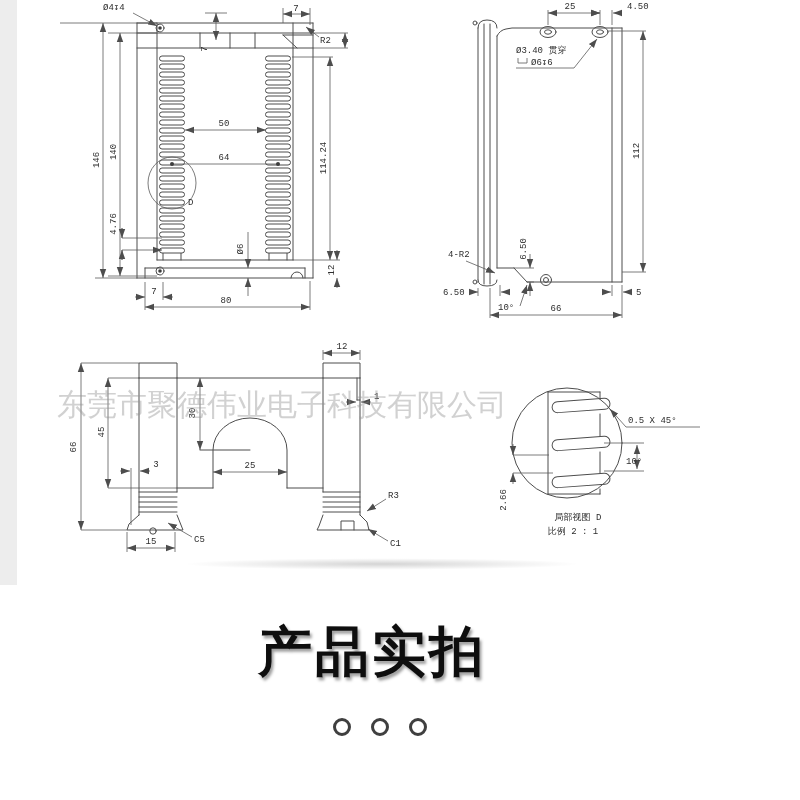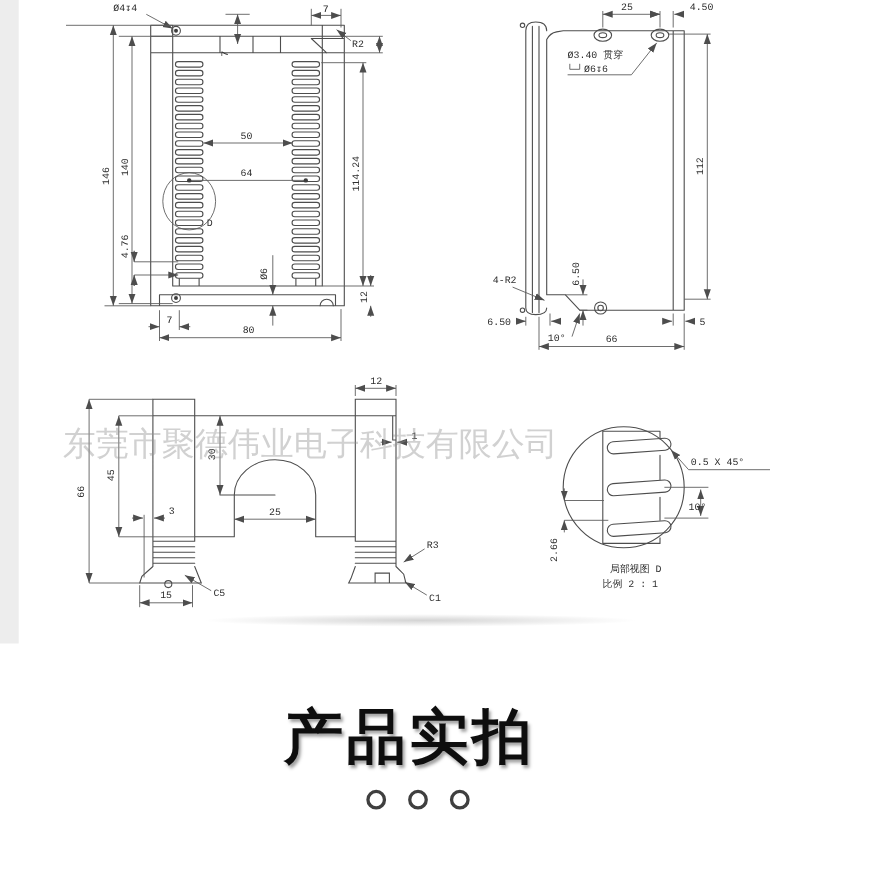--- a/index.html
+++ b/index.html
@@ -9,21 +9,21 @@
   svg{position:absolute;left:0;top:0;}
   svg text{font-family:"Liberation Mono","DejaVu Sans Mono",monospace;font-size:9px;fill:#2e2e2e;}
   .ln{stroke:#4d4d4d;stroke-width:1;fill:none;stroke-linecap:round;}
   .dim{stroke:#5a5a5a;stroke-width:0.8;fill:none;}
   .fin rect{stroke:#4d4d4d;stroke-width:1;fill:#ffffff;}
   .dot-fill{fill:#3d3d3d;}
   .watermark{position:absolute;left:57px;top:382px;font-size:30px;line-height:46px;
       white-space:nowrap;color:rgba(145,145,145,0.42);font-weight:500;letter-spacing:0px;}
   .sheet-shadow{position:absolute;left:108px;top:556px;width:548px;height:16px;
       background:radial-gradient(50% 50% at 50% 50%, rgba(0,0,0,0.17), rgba(0,0,0,0) 72%);}
-  .section-title{position:absolute;left:258px;top:634px;font-size:54px;font-weight:bold;
+  .section-title{position:absolute;left:258px;top:616px;font-size:54px;font-weight:bold;
       color:#0e0e0e;letter-spacing:3px;text-shadow:2px 3px 3px rgba(0,0,0,0.38);}
   .dots{position:absolute;left:333px;top:718px;display:flex;gap:20px;}
   .dots span{display:inline-block;width:12px;height:12px;border:3px solid #3f3f3f;
       border-radius:50%;background:#fff;}
 </style>
 </head>
 <body>
 
 <div class="stage">
   <div class="edge-strip"></div>

